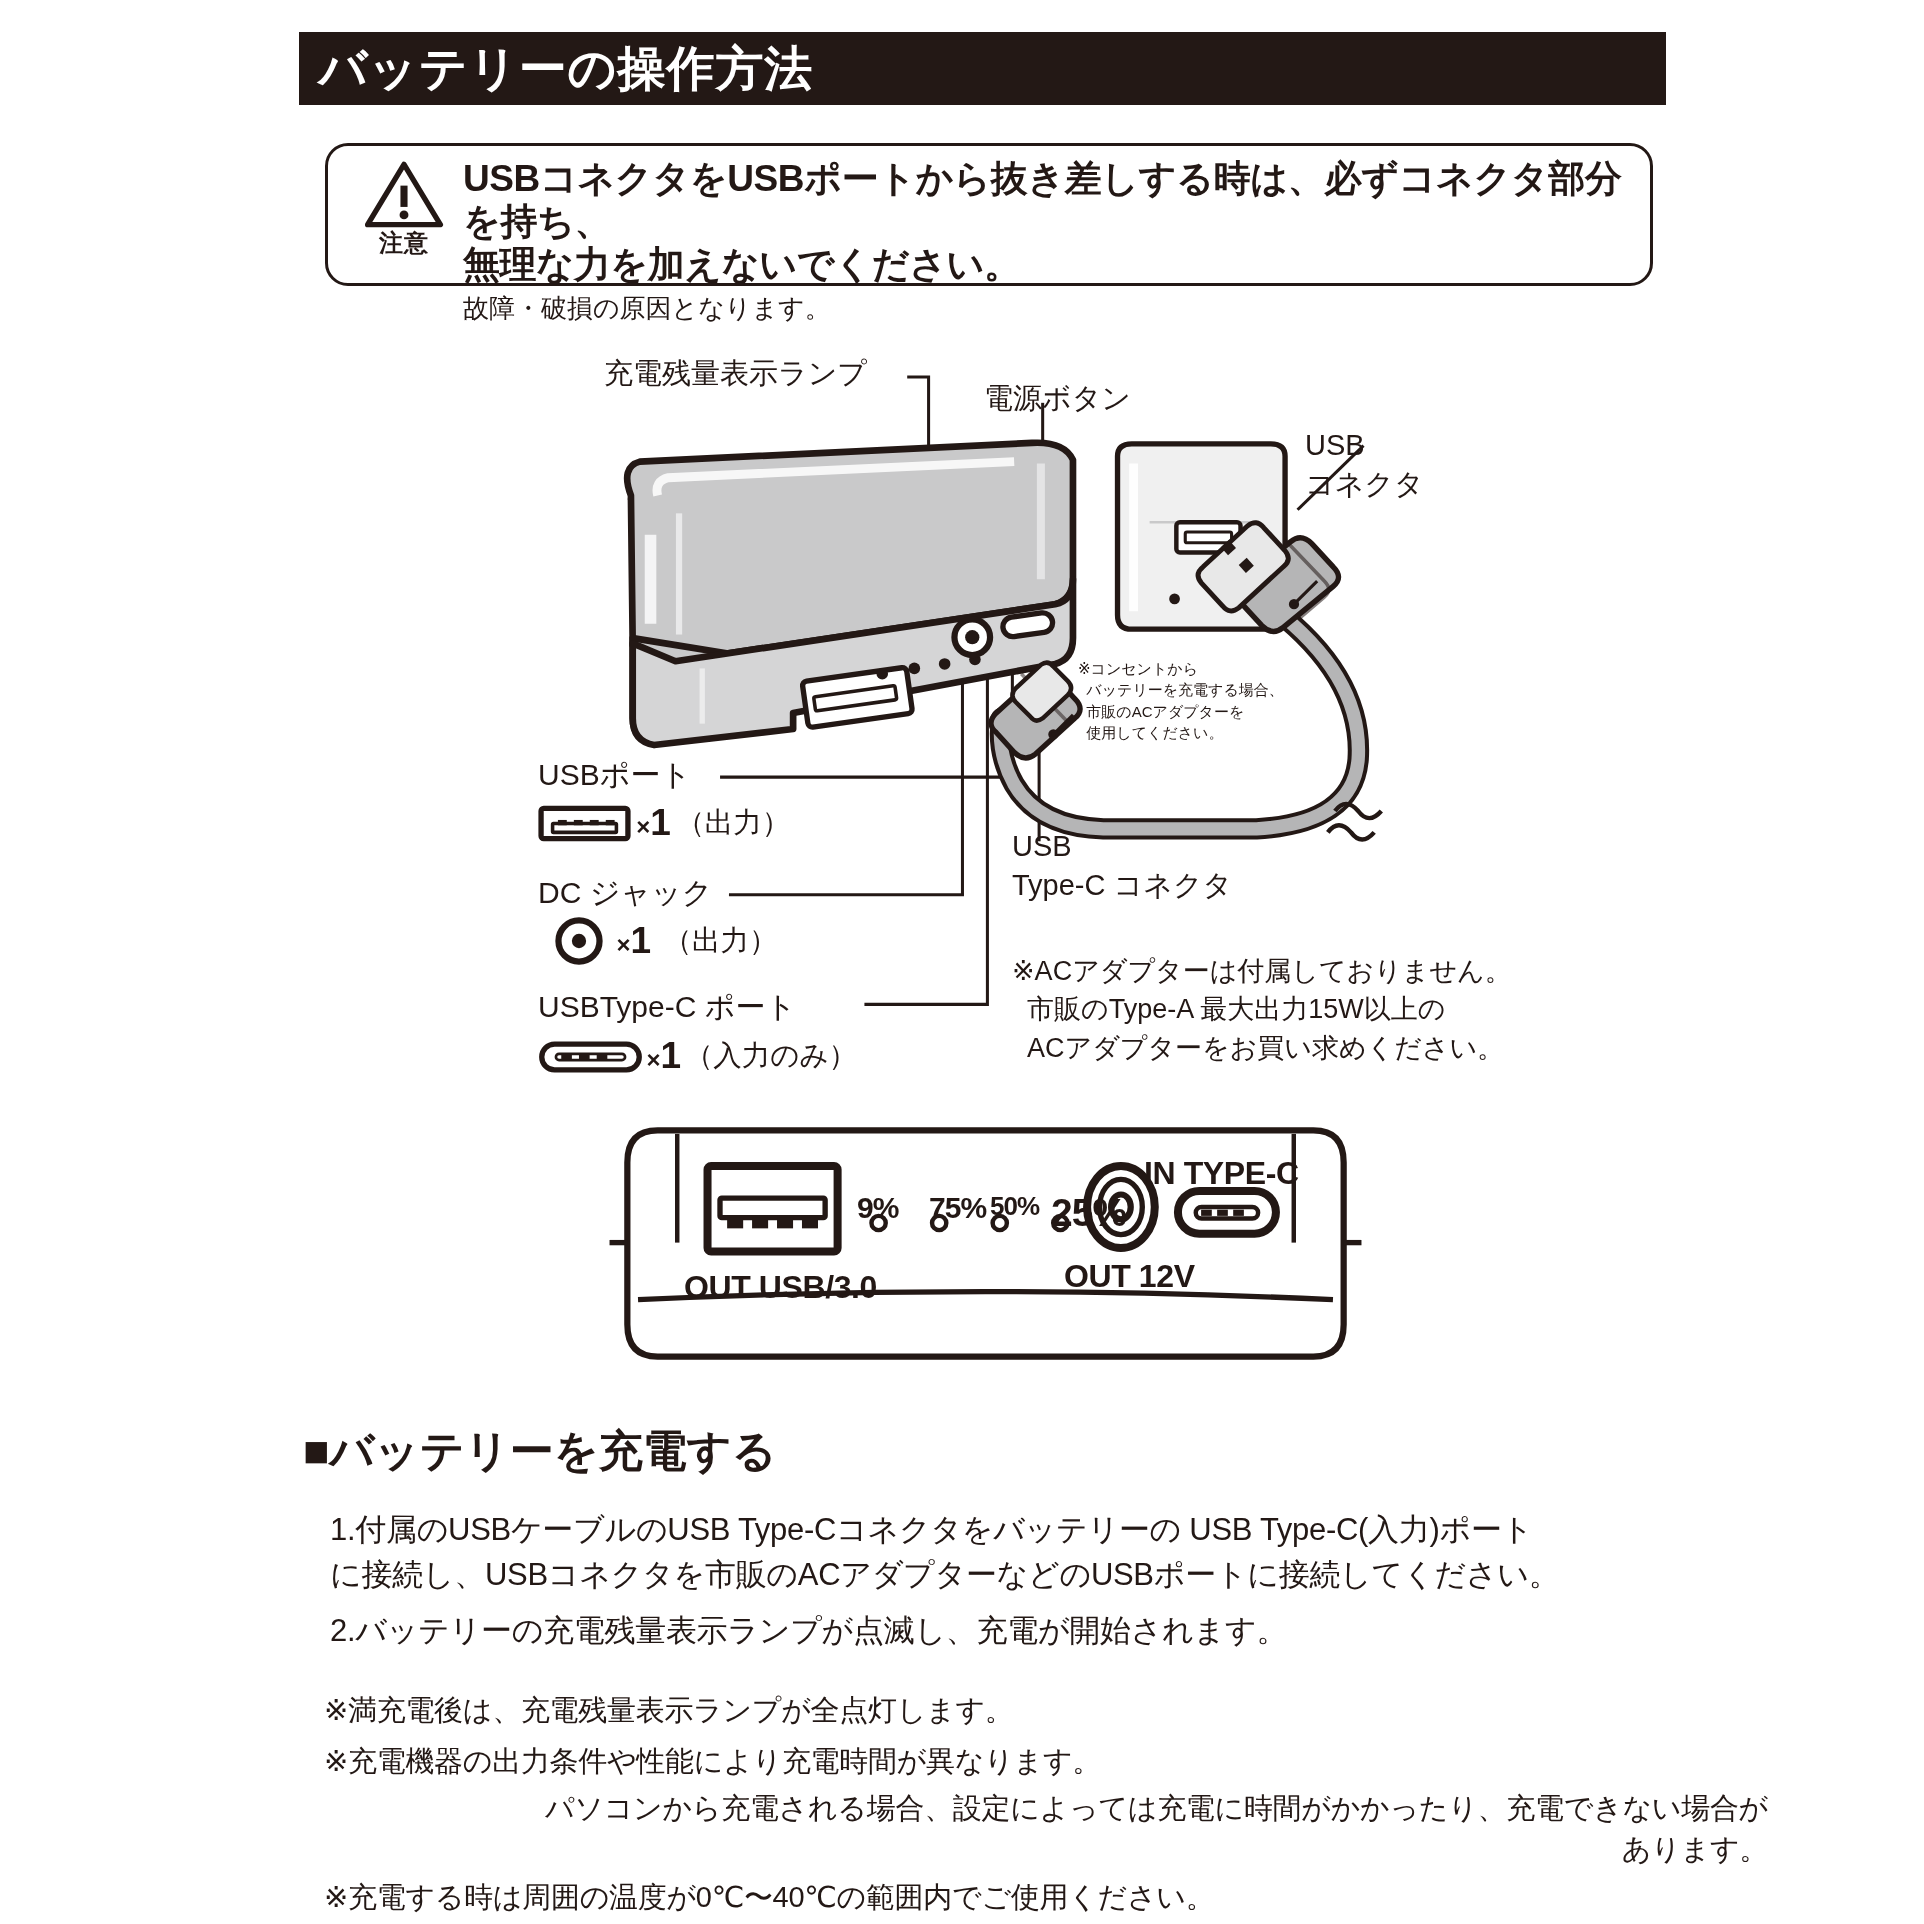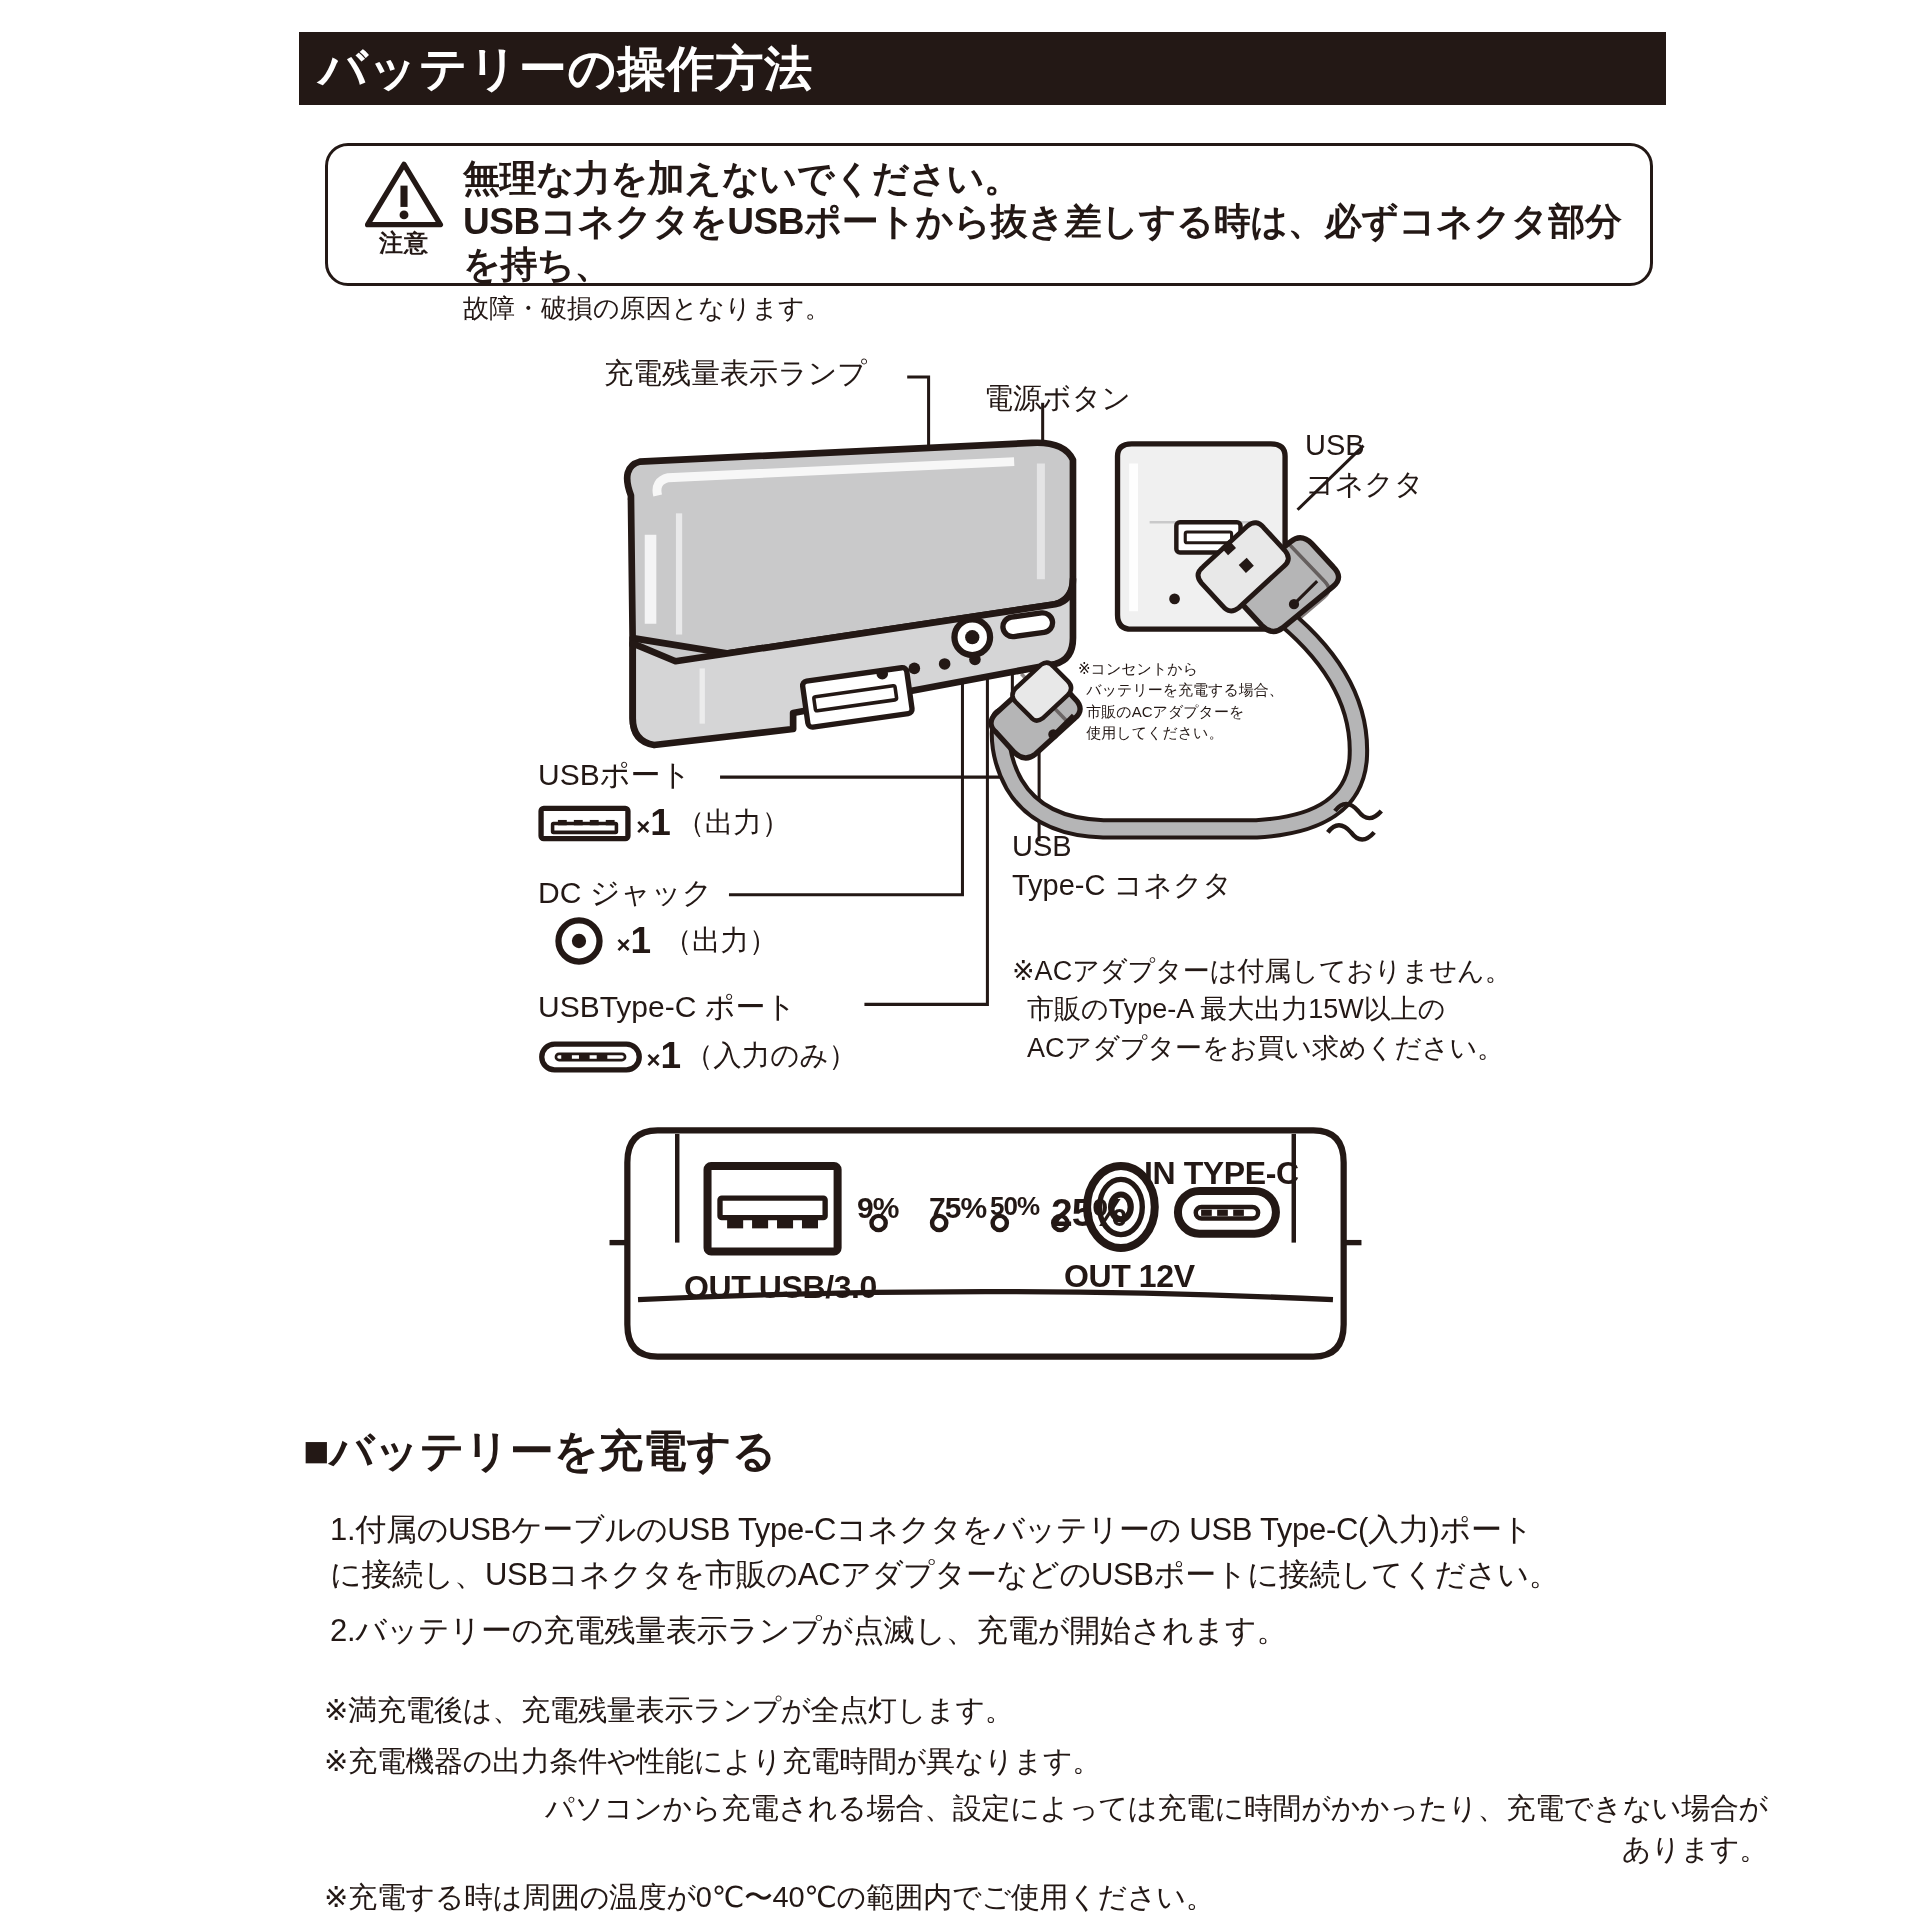--- a/index.html
+++ b/index.html
@@ -157,22 +157,22 @@
   <div class="caution-box">
     <div class="caution-icon">
       <svg width="80" height="71" viewBox="0 0 90 80">
         <path d="M45 6 L86 74 L4 74 Z" fill="none" stroke="#231815" stroke-width="6" stroke-linejoin="round"></path>
         <rect x="41" y="30" width="8" height="24" fill="#231815"></rect>
         <circle cx="45" cy="63" r="5" fill="#231815"></circle>
       </svg>
       <div class="caution-word no-sel">注意</div>
     </div>
     <div class="caution-body">
+      <div class="caution-main no-sel">USBコネクタをUSBポートから抜き差しする時は、必ずコネクタ部分を持ち、</div>
       <div class="caution-main no-sel">無理な力を加えないでください。</div>
-      <div class="caution-main no-sel">USBコネクタをUSBポートから抜き差しする時は、必ずコネクタ部分を持ち、</div>
       <div class="caution-sub no-sel">故障・破損の原因となります。</div>
     </div>
   </div>
 
   <svg class="art" style="left:0;top:0;width:1925px;height:1925px;" viewBox="0 0 2160 2160">
 
     <g stroke="#231815" stroke-width="3.4" fill="none">
 
       <path d="M1000 423 L1024 423 L1024 726"></path>
 

